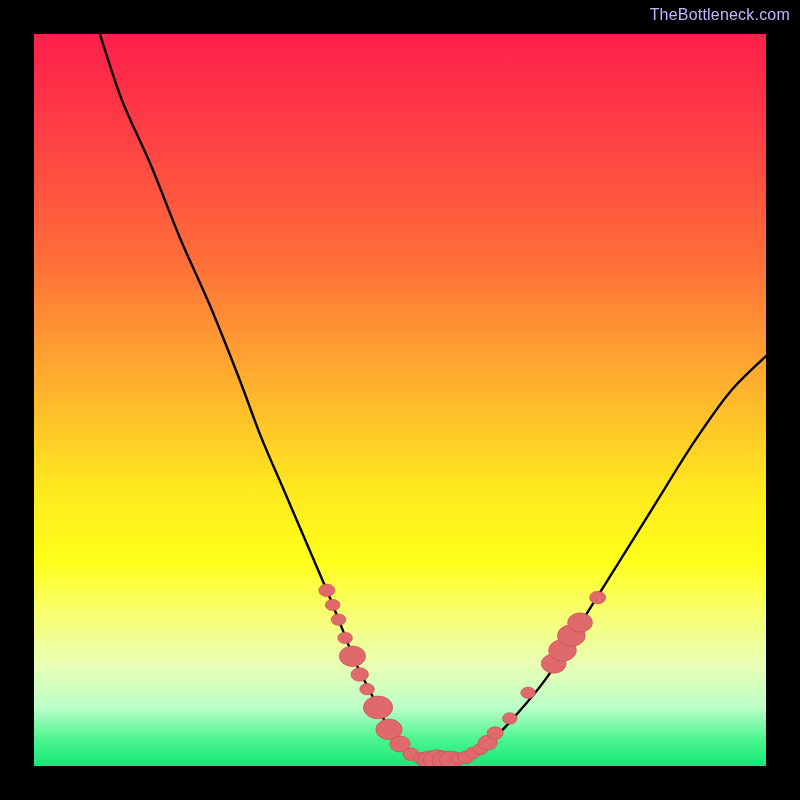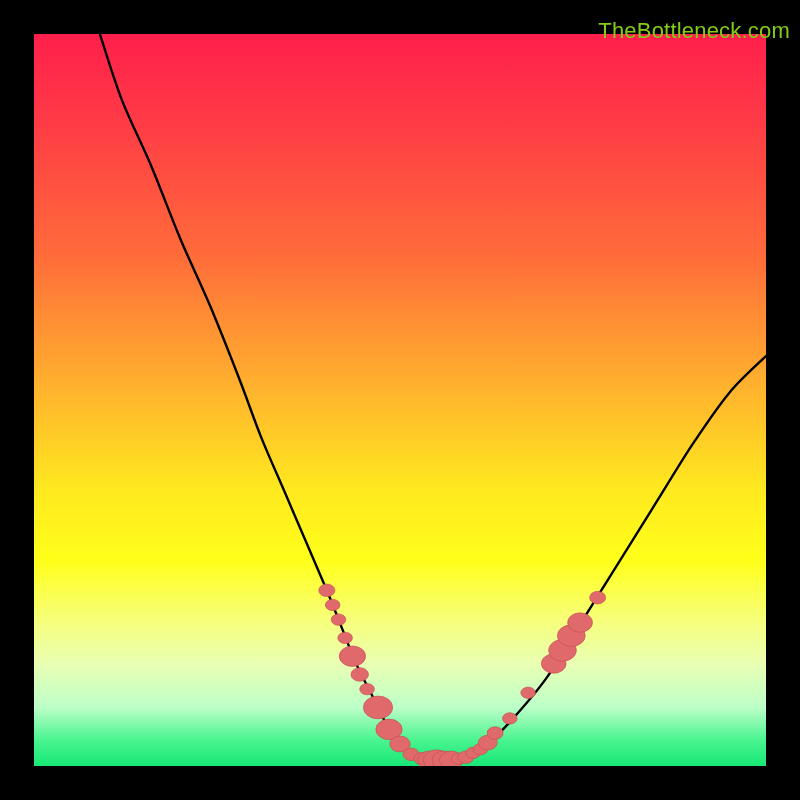--- a/index.html
+++ b/index.html
@@ -28,26 +28,25 @@
     overflow: hidden;
   }
   .gradient {
     position: absolute;
     inset: 0;
   }
   .watermark {
     position: absolute;
     top: 6px;
     right: 10px;
-    font-size: 22px;
+    font-size: 16px;
     font-weight: 500;
-    color: #84cc16;
+    color: #c4b5fd;
     letter-spacing: 0.2px;
     user-select: none;
-    margin-top: 12px;
   }
   svg.curve {
     position: absolute;
     inset: 0;
     width: 100%;
     height: 100%;
   }
 </style>
 </head>
 <body>

